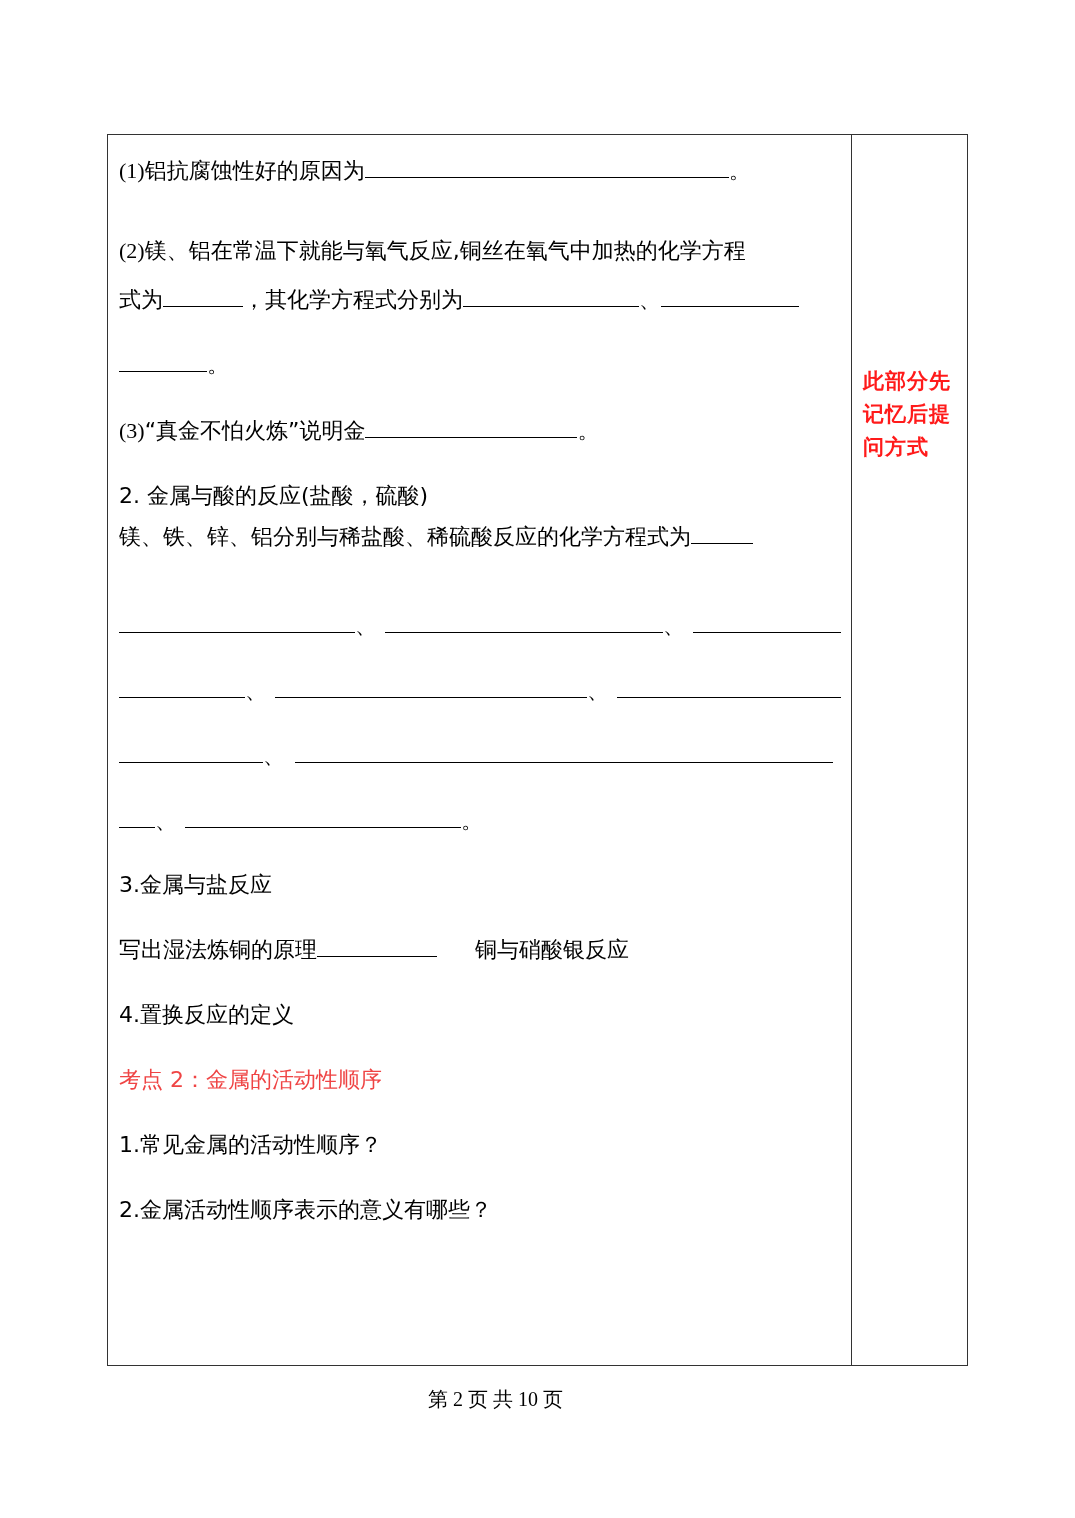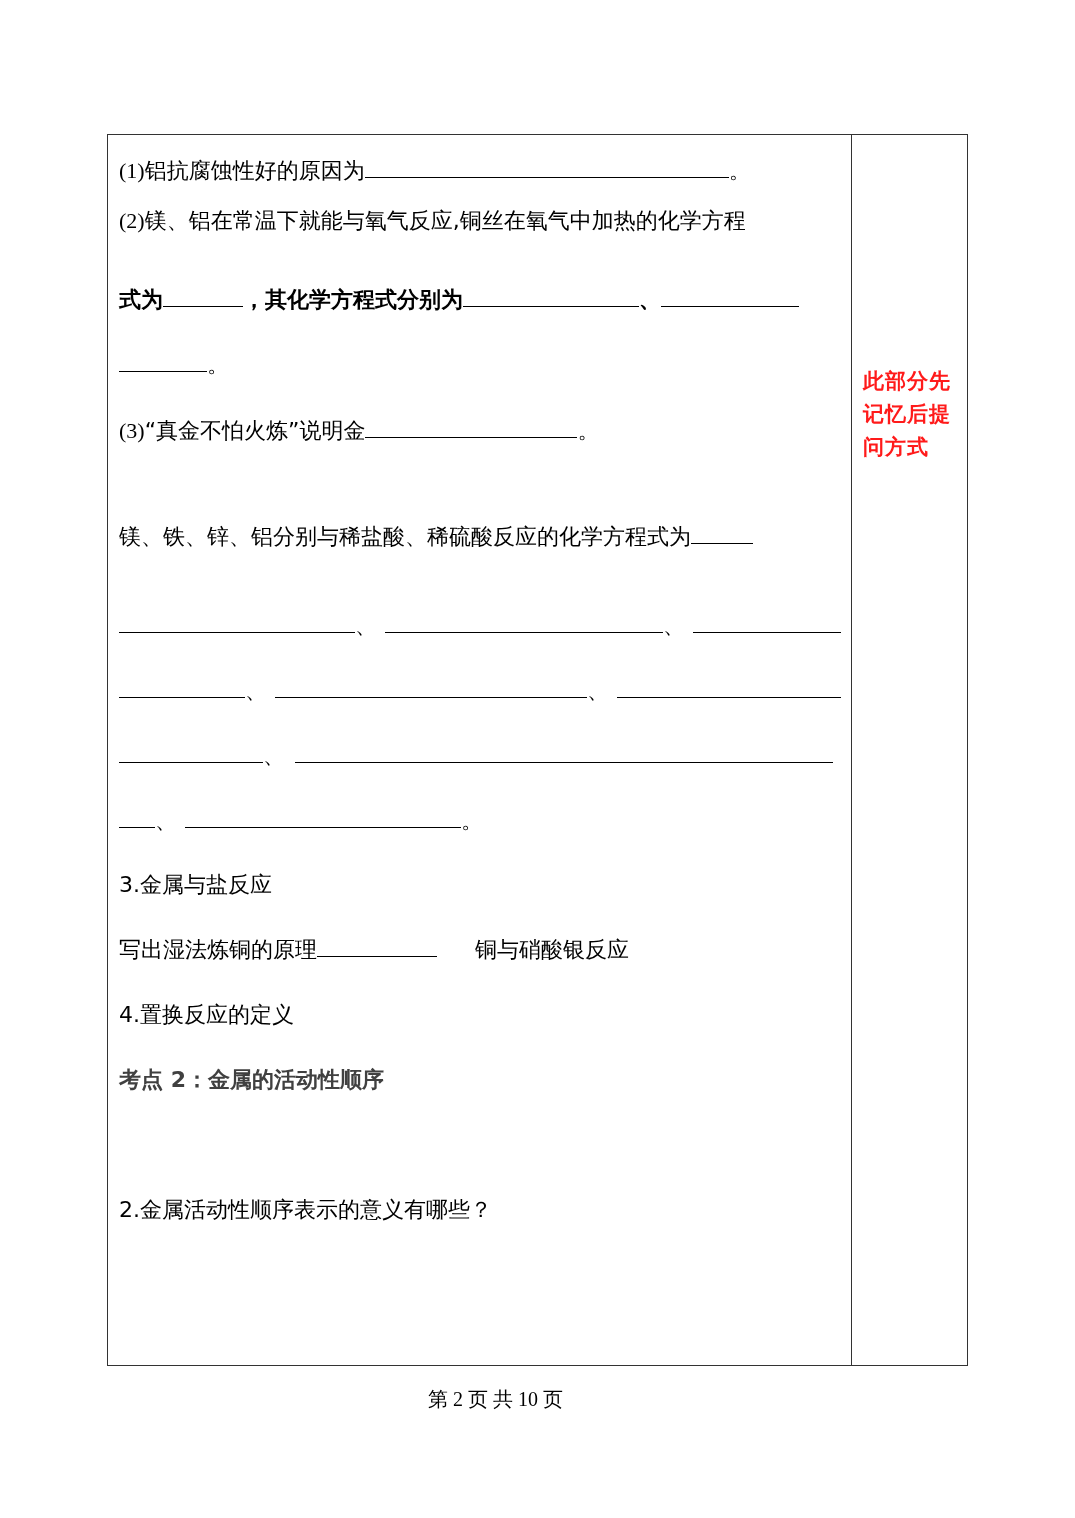--- a/index.html
+++ b/index.html
@@ -41,22 +41,22 @@
     }
     .line {
       position: absolute;
       left: 11px;
       font-size: 22px;
       line-height: 28px;
       white-space: nowrap;
     }
     .serif { font-family: "Liberation Serif", "DejaVu Serif", serif; }
     .heading-bold {
-      font-weight: bold;
-      color: #404040;
+      font-weight: normal;
+      color: #ef4444;
     }
     .blank {
       display: inline-block;
       border-bottom: 1.3px solid #000000;
       height: 20px;
       vertical-align: baseline;
     }
     .side-col {
       position: absolute;
       left: 745px;
@@ -90,36 +90,39 @@
 </head>
 <body>
 
 <div class="sheet-table">
   <div class="main-col">
 
     <div class="line" style="top:22px;">
       <span class="serif">(1)</span><span>铝抗腐蚀性好的原因为</span><span class="blank" style="width:364px;"></span><span>。</span>
     </div>
 
-    <div class="line" style="top:72px;text-align:right;">
+    <div class="line" style="top:102px;text-align:right;">
       <span class="serif">(2)</span><span>镁、铝在常温下就能与氧气反应,铜丝在氧气中加热的化学方程</span>
     </div>
 
-    <div class="line" style="top:151px;font-weight:bold;">
+    <div class="line" style="top:151px;">
       <span>式为</span><span class="blank" style="width:80px;"></span><span>，其化学方程式分别为</span><span class="blank" style="width:176px;"></span><span>、</span><span class="blank" style="width:138px;"></span>
     </div>
 
     <div class="line" style="top:216px;">
       <span class="blank" style="width:88px;"></span><span>。</span>
     </div>
 
     <div class="line" style="top:282px;">
       <span class="serif">(3)</span><span>“真金不怕火炼”说明金</span><span class="blank" style="width:212px;"></span><span>。</span>
     </div>
 
+    <div class="line" style="top:347px;">
+      <span>2. 金属与酸的反应(盐酸，硫酸)</span>
+    </div>
 
     <div class="line" style="top:388px;">
       <span>镁、铁、锌、铝分别与稀盐酸、稀硫酸反应的化学方程式为</span><span class="blank" style="width:62px;"></span>
     </div>
 
     <div class="line" style="top:477px;">
       <span class="blank" style="width:236px;"></span><span>、</span><span class="blank" style="width:278px; margin-left:8px;"></span><span>、</span><span class="blank" style="width:148px; margin-left:8px;"></span>
     </div>
 
     <div class="line" style="top:542px;">
@@ -143,20 +146,23 @@
     </div>
 
     <div class="line" style="top:866px;">
       <span>4.置换反应的定义</span>
     </div>
 
     <div class="line heading-bold" style="top:931px;">
       <span>考点 2：金属的活动性顺序</span>
     </div>
 
+    <div class="line" style="top:996px;">
+      <span>1.常见金属的活动性顺序？</span>
+    </div>
 
     <div class="line" style="top:1061px;">
       <span>2.金属活动性顺序表示的意义有哪些？</span>
     </div>
 
 
   </div>
   <div class="col-divider"></div>
   <div class="side-col">
     <div class="side-note">此部分先

